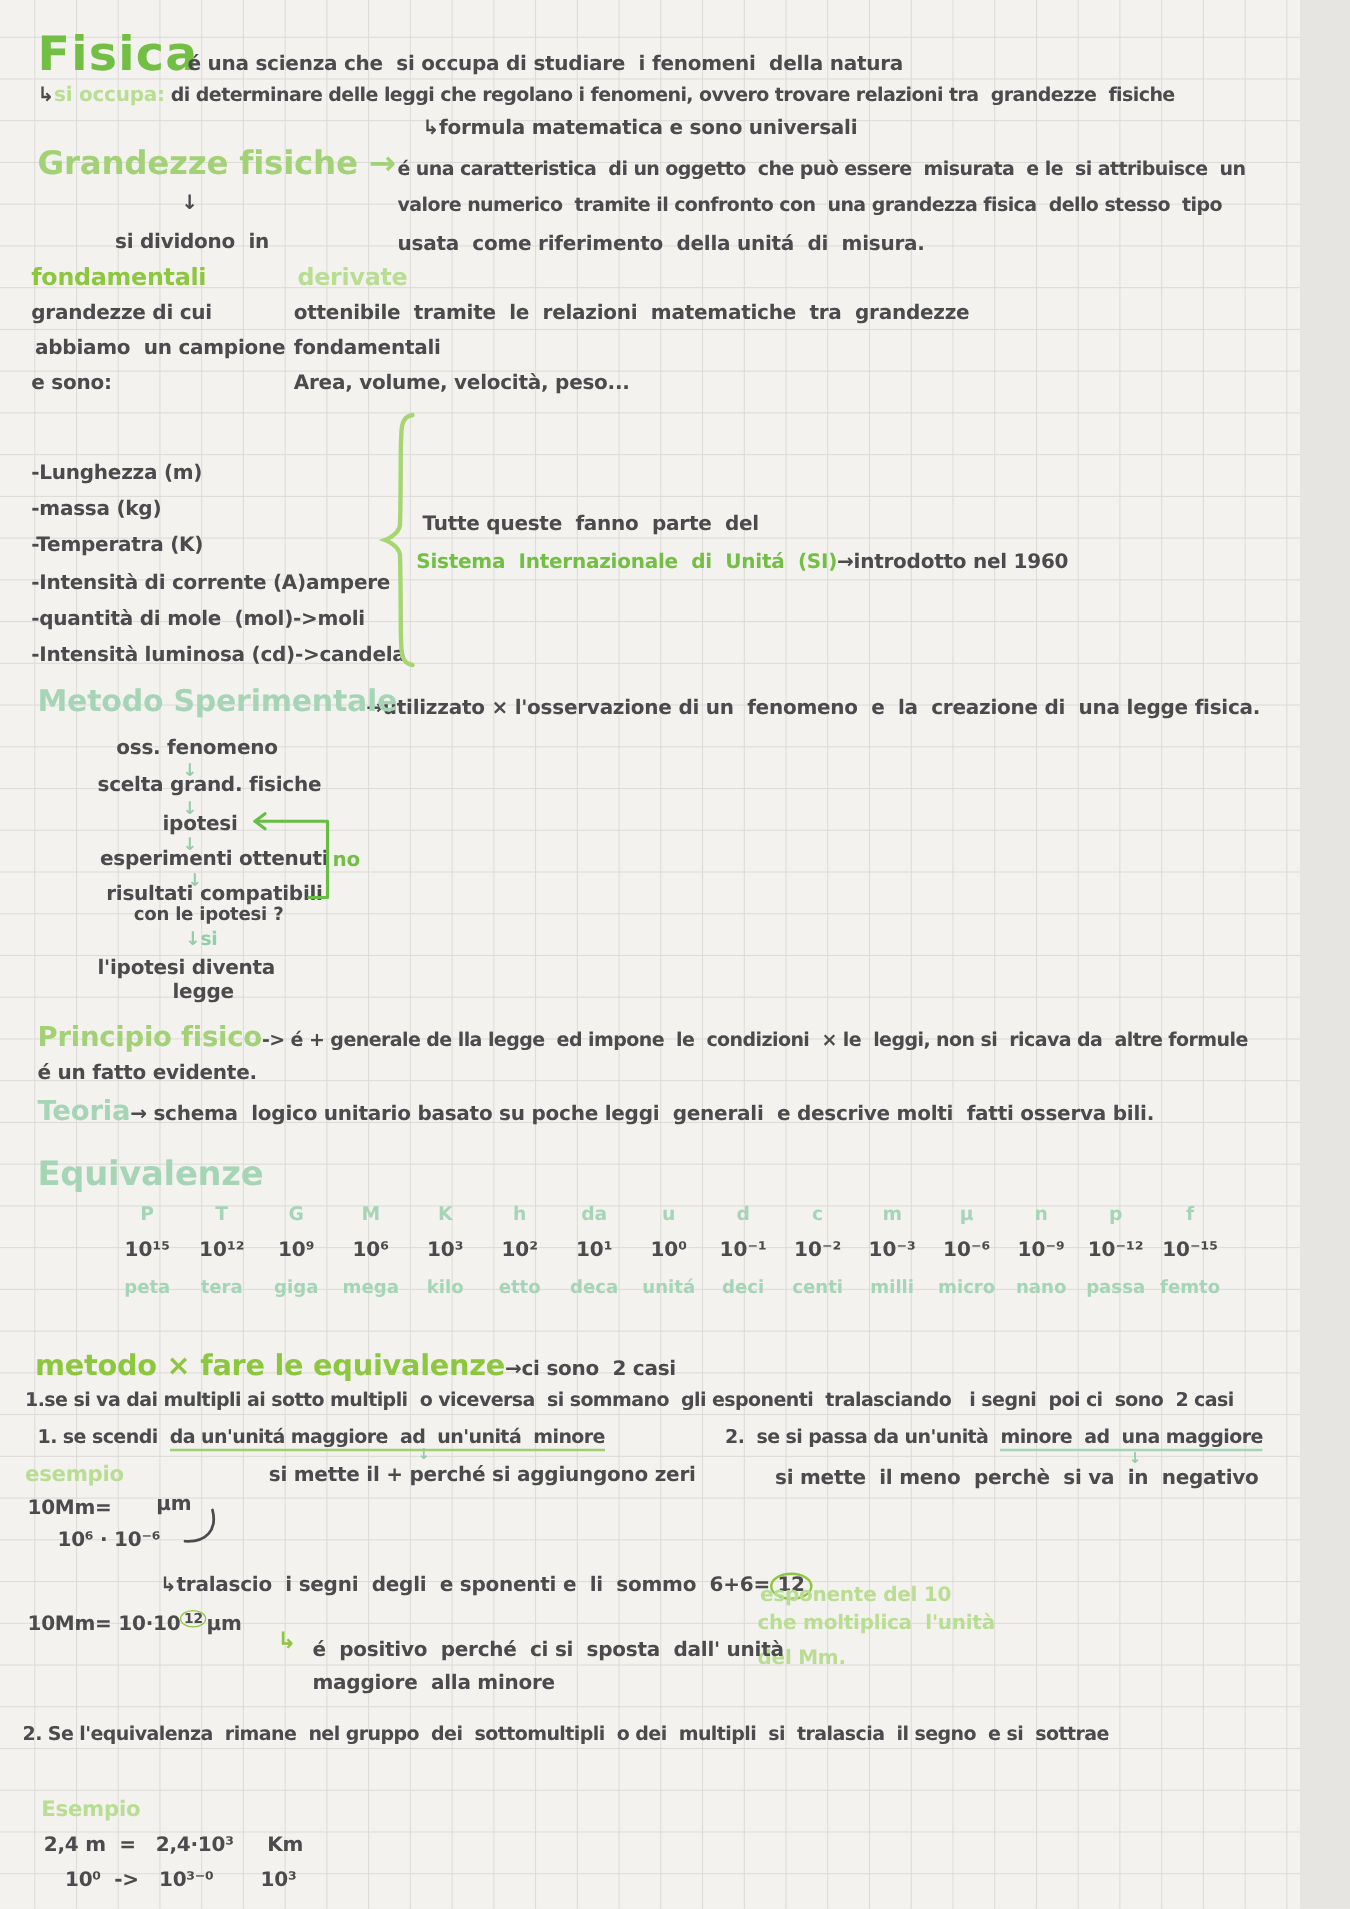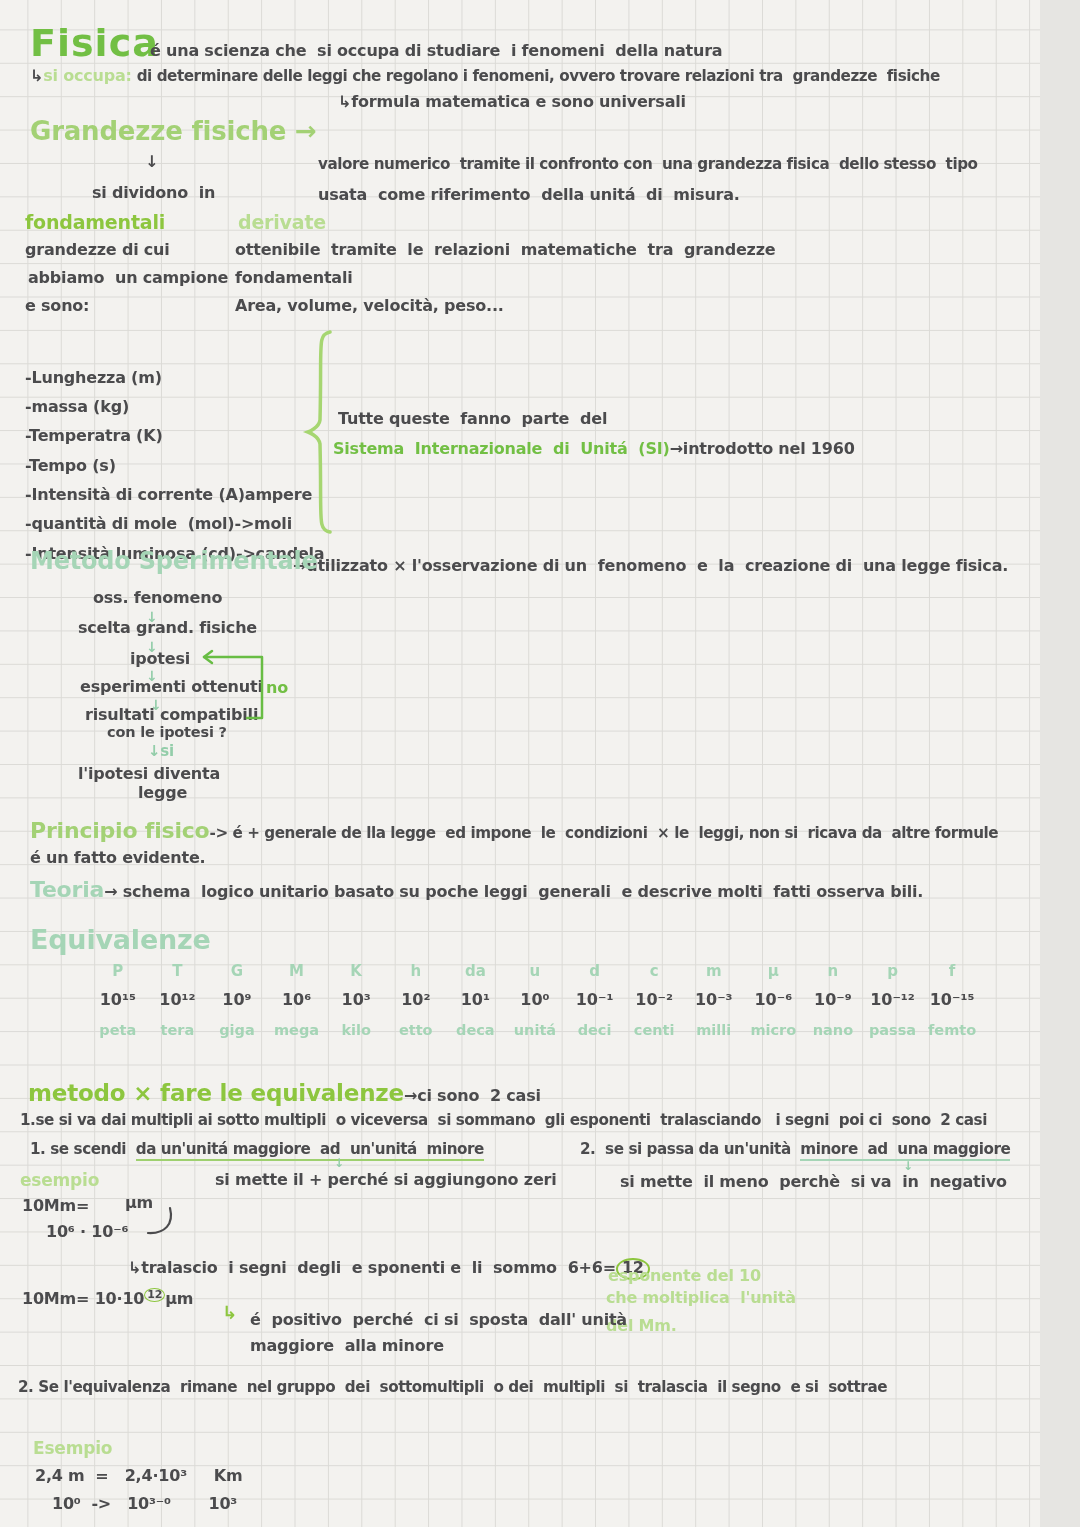--- a/index.html
+++ b/index.html
@@ -47,36 +47,37 @@
 <body>
 
 <div class="page">
 
   <div class="ln h-fisica green-bright" style="left:30px; top:22px;">Fisica</div>
   <div class="ln" style="left:150px; top:42px;">é una scienza che  si occupa di studiare  i fenomeni  della natura</div>
   <div class="ln" style="left:30px; top:67px;"><span>↳</span><span class="green-pale">si occupa:</span><span class="sm"> di determinare delle leggi che regolano i fenomeni, ovvero trovare relazioni tra  grandezze  fisiche</span></div>
   <div class="ln" style="left:338px; top:93px;">↳formula matematica e sono universali</div>
 
   <div class="ln h-grandezze green-light" style="left:30px; top:117px;">Grandezze fisiche →</div>
+  <div class="ln sm" style="left:318px; top:127px;">é una caratteristica  di un oggetto  che può essere  misurata  e le  si attribuisce  un</div>
   <div class="ln" style="left:145px; top:153px;">↓</div>
   <div class="ln sm" style="left:318px; top:156px;">valore numerico  tramite il confronto con  una grandezza fisica  dello stesso  tipo</div>
   <div class="ln" style="left:92px; top:184px;">si dividono  in</div>
   <div class="ln" style="left:318px; top:186px;">usata  come riferimento  della unitá  di  misura.</div>
 
   <div class="ln h-small green-mid" style="left:25px; top:212px;">fondamentali</div>
   <div class="ln h-small green-pale" style="left:238px; top:212px;">derivate</div>
   <div class="ln" style="left:25px; top:241px;text-align:center;">grandezze di cui</div>
   <div class="ln" style="left:235px; top:241px;">ottenibile  tramite  le  relazioni  matematiche  tra  grandezze</div>
   <div class="ln" style="left:28px; top:269px;">abbiamo  un campione</div>
   <div class="ln" style="left:235px; top:269px;">fondamentali</div>
   <div class="ln" style="left:25px; top:297px;">e sono:</div>
   <div class="ln" style="left:235px; top:297px;">Area, volume, velocità, peso...</div>
 
   <div class="ln fund-list" style="left:25px; top:326px;">
-    <div class="li"><span>-Lunghezza (m)</span></div><div class="li"><span>-massa (kg)</span></div><div class="li"><span>-Temperatra (K)</span></div><div class="li"><span>-Tempo (s)</span></div><div class="li"><span>-Intensità di corrente (A)ampere</span></div><div class="li"><span>-quantità di mole  (mol)-&gt;moli</span></div><div class="li"><span>-Intensità luminosa (cd)-&gt;candela</span></div>
+    <div class="li"><span>-Lunghezza (m)</span></div><div class="li"><span>-massa (kg)</span></div><div class="li"><span>-Temperatra (K)</span></div><div class="li"><span>-Intensità di corrente (A)ampere</span></div><div class="li"><span>-quantità di mole  (mol)-&gt;moli</span></div><div class="li"><span>-Intensità luminosa (cd)-&gt;candela</span></div>
   </div>
 
   <svg style="left:300px; top:328px;" width="36" height="208" viewBox="0 0 36 208">
     <path d="M30,4 C17,7 22,15 20,92 C19,100 8,104 8,104 C8,104 19,108 20,116 C22,193 17,201 30,204" fill="none" stroke="#a6d671" stroke-width="3.5" stroke-linecap="round"></path>
   </svg>
 
   <div class="ln" style="left:338px; top:410px;">Tutte queste  fanno  parte  del</div>
   <div class="ln" style="left:333px; top:440px;"><span class="green-bright">Sistema  Internazionale  di  Unitá  (SI)</span><span>→introdotto nel 1960</span></div>
 
   <div class="ln" style="left:293px; top:557px;">→utilizzato × l'osservazione di un  fenomeno  e  la  creazione di  una legge fisica.</div>

